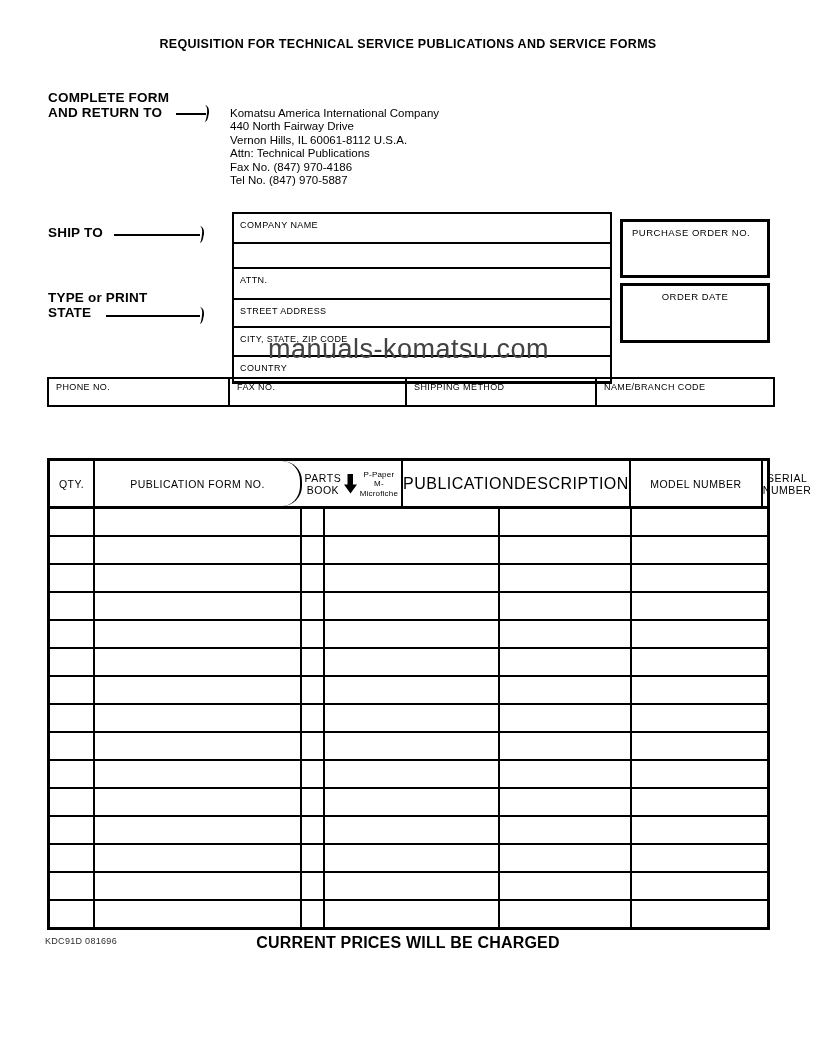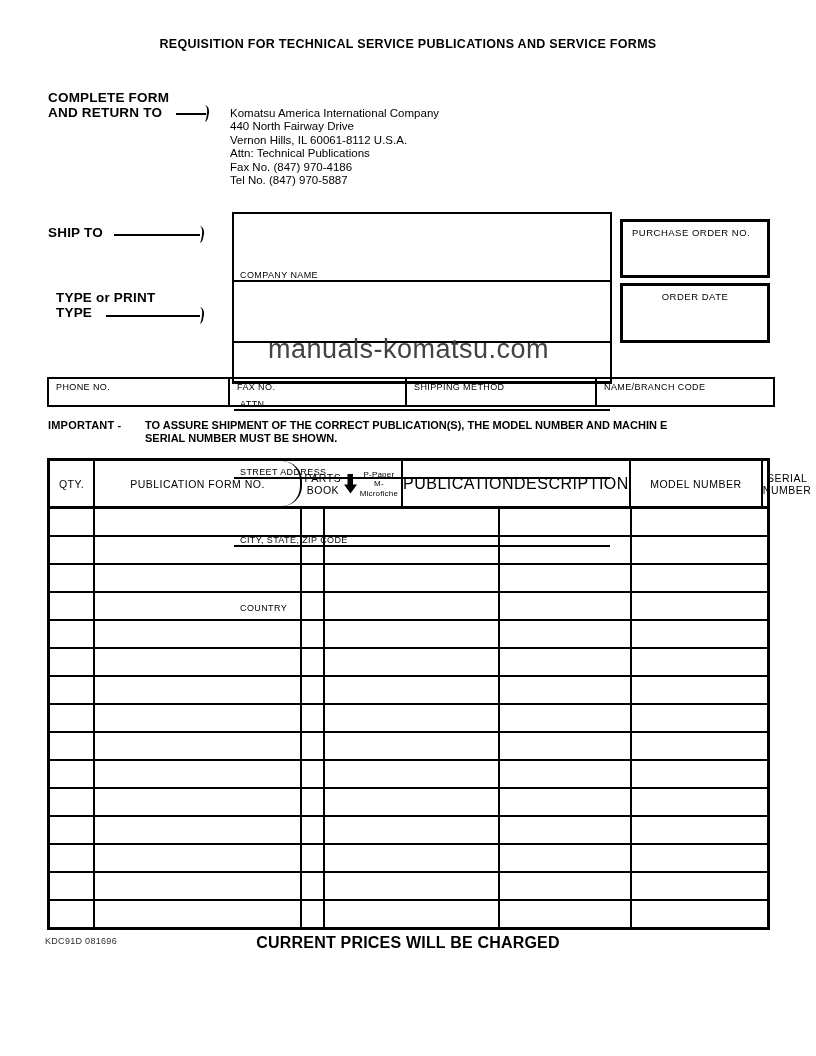--- a/index.html
+++ b/index.html
@@ -10,36 +10,36 @@
   .abs{position:absolute;}
   *{box-sizing:border-box;}
 
   
   .title{left:0;right:0;top:37px;text-align:center;font-size:12.5px;font-weight:bold;letter-spacing:.3px;}
 
   
   .blk-label{font-weight:bold;font-size:13.5px;line-height:14.5px;letter-spacing:.2px;}
   .lbl-return{left:48px;top:91px;}
   .lbl-shipto{left:48px;top:226px;}
-  .lbl-typeprint{left:56px;top:291px;}
+  .lbl-typeprint{left:48px;top:291px;}
 
   
   .leader{border-top:2px solid #000;}
   .tick{width:8px;height:17px;border-right:2px solid #000;
         border-top-right-radius:70% 45%;border-bottom-right-radius:55% 70%;
         transform:rotate(4deg);}
 
   
   .address{left:230px;top:107px;font-size:11.5px;line-height:13.4px;}
 
   
   .shipto-box{left:232px;top:212px;width:380px;height:172px;
     border:2px solid #000;border-bottom-width:3px;background:transparent;
     display:flex;flex-direction:column;z-index:5;}
-  .shipto-row{border-bottom:2px solid #000;font-size:9px;letter-spacing:.4px;padding:20px 0 0 6px;margin-top:36px;}
+  .shipto-row{border-bottom:2px solid #000;font-size:9px;letter-spacing:.4px;padding:6px 0 0 6px;}
   .shipto-row.last{border-bottom:none;flex:1;}
 
   
   .po-box{left:620px;top:219px;width:150px;height:59px;border:3px solid #000;
     font-size:9.5px;letter-spacing:.5px;padding:5px 0 0 9px;}
   .od-box{left:620px;top:283px;width:150px;height:60px;border:3px solid #000;
     font-size:9.5px;letter-spacing:.5px;padding:5px 0 0 0;text-align:center;}
 
   
   .contact-row{left:47px;top:377px;width:728px;height:30px;border:2px solid #000;display:flex;}
@@ -94,21 +94,21 @@
     <div>Fax No. (847) 970-4186</div>
     <div>Tel No. (847) 970-5887</div>
   </div>
 
   <div class="abs blk-label lbl-shipto">SHIP TO</div>
   <div class="abs leader" style="left:114px;top:234px;width:86px;"></div>
   <div class="abs tick" style="left:196px;top:226px;"></div>
 
   <div class="abs blk-label lbl-typeprint">
     <div>TYPE or PRINT</div>
-    <div>TYPE</div>
+    <div>STATE</div>
   </div>
   <div class="abs leader" style="left:106px;top:315px;width:94px;"></div>
   <div class="abs tick" style="left:196px;top:307px;"></div>
 
   <div class="abs contact-row">
     <div class="contact-cell" style="flex:0 0 181px;">PHONE NO.</div>
     <div class="contact-cell" style="flex:0 0 177px;">FAX NO.</div>
     <div class="contact-cell" style="flex:0 0 190px;">SHIPPING METHOD</div>
     <div class="contact-cell last">NAME/BRANCH CODE</div>
   </div>
@@ -124,27 +124,20 @@
 
   <div class="abs po-box">
     <span>PURCHASE ORDER NO.</span>
   </div>
   <div class="abs od-box">
     <span>ORDER DATE</span>
   </div>
 
   <div class="abs watermark">manuals-komatsu.com</div>
 
-  <div class="abs important">
-    <div class="imp-label">IMPORTANT -</div>
-    <div>
-      <div>TO ASSURE SHIPMENT OF THE CORRECT PUBLICATION(S), THE MODEL NUMBER AND MACHIN E</div>
-      <div>SERIAL NUMBER MUST BE SHOWN.</div>
-    </div>
-  </div>
 
   <div class="abs req-table">
     <div class="thead">
       <div class="hcell" style="flex:0 0 45px;">QTY.</div>
       <div class="hcell" style="flex:0 0 207px;border-radius:20px;">PUBLICATION FORM NO.</div>
       <div class="hcell" style="flex:0 0 101px;padding:2px 0;">
         <div>PARTS BOOK</div>
         <div class="pb-sub">
           <svg width="13" height="20" viewBox="0 0 13 20">
             <path d="M3.5 0 H9 V10.5 H13 L6.5 19.5 L0 10.5 H3.5 Z" fill="#000"></path>

